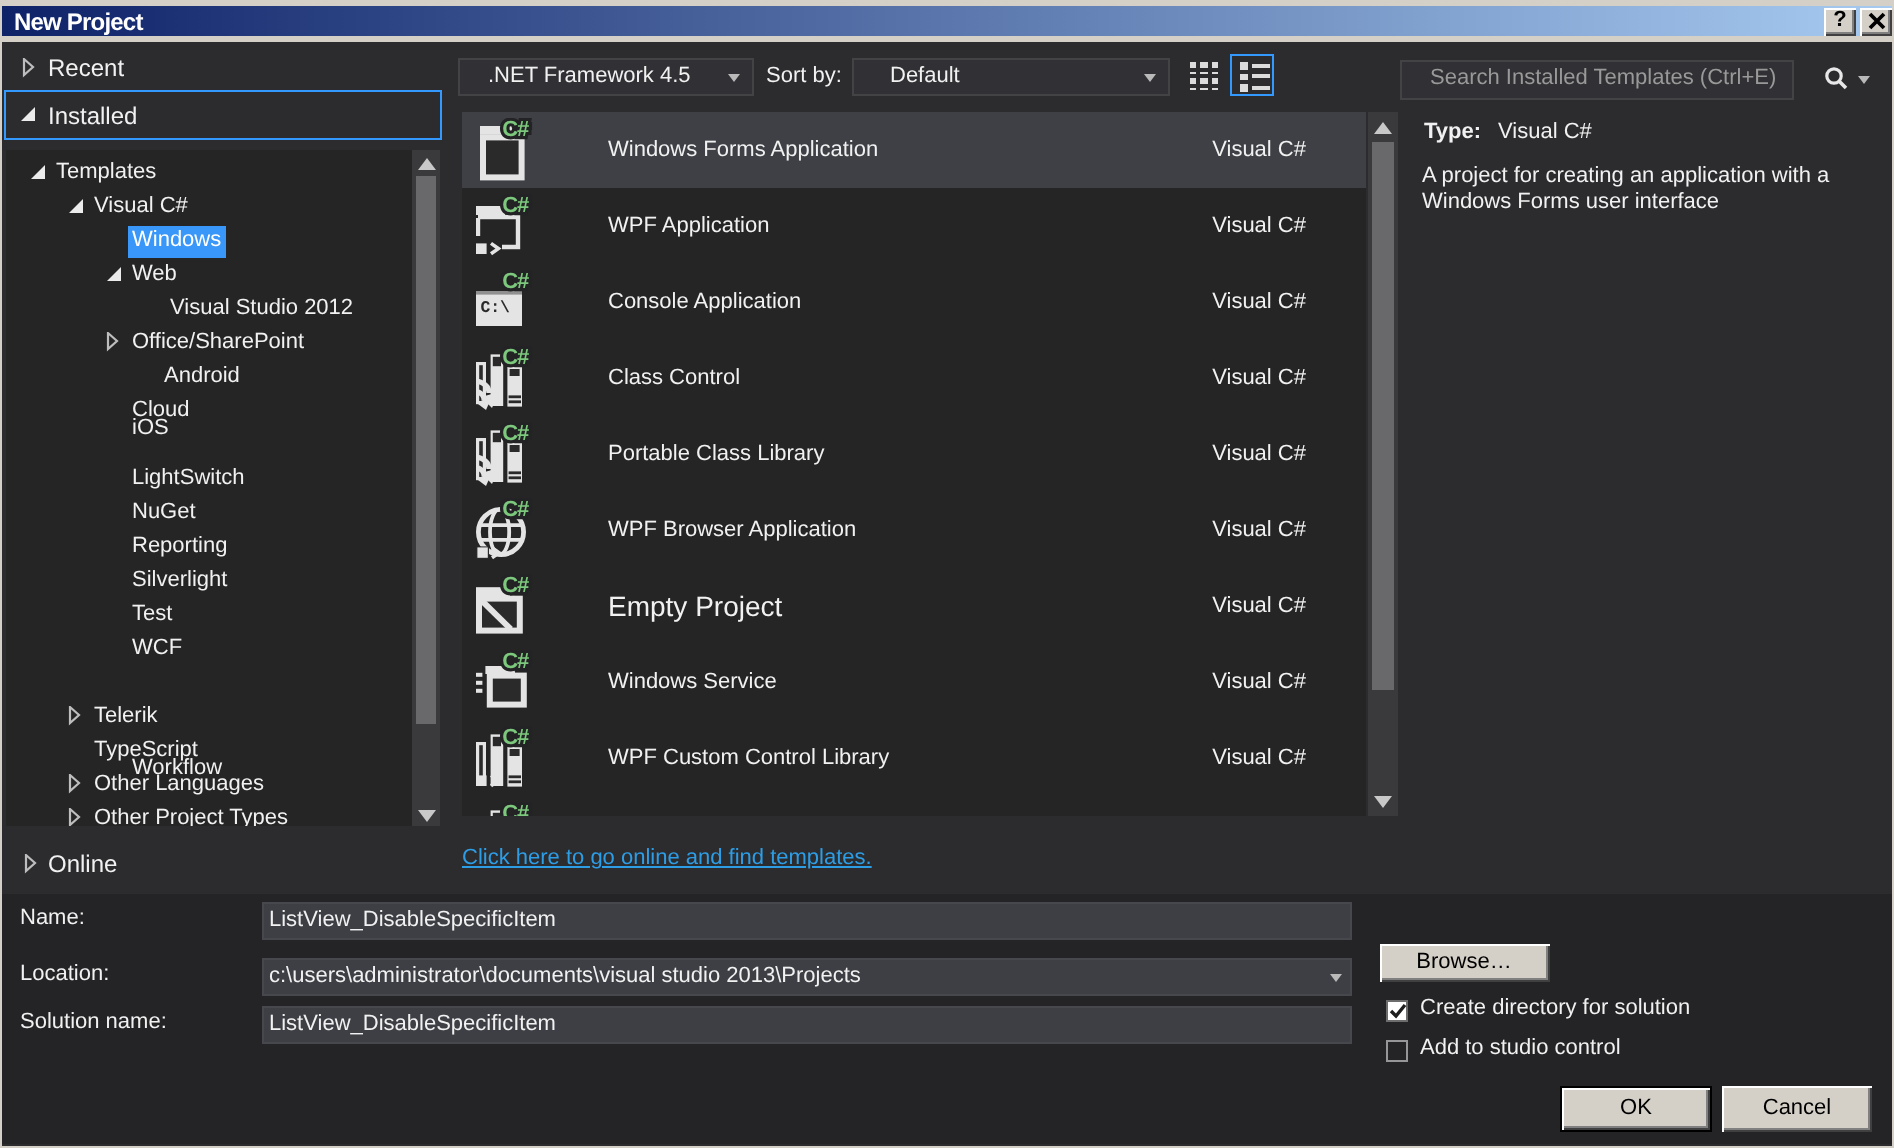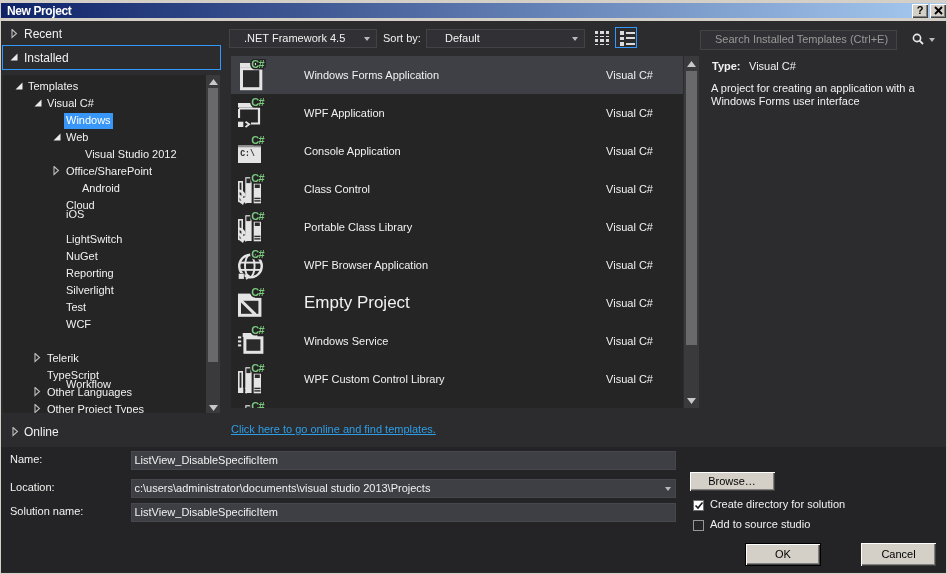--- a/index.html
+++ b/index.html
@@ -177,21 +177,21 @@
 <text x="26" y="8.8" text-anchor="end" font-family="Liberation Sans" font-weight="bold" font-size="11" fill="#7cc87c" stroke="#232325" stroke-width="3.2" paint-order="stroke" letter-spacing="-0.6">C#</text>
     </svg>
 <div class="txt" style="left:73px; top:190px; height:38px; line-height:38px; font-size:11px;">WPF Browser Application</div>
 <div class="txt" style="right:30px; top:190px; height:38px; line-height:38px; font-size:11px;">Visual C#</div>
 <svg class="abs" style="left:7px; top:231px;" width="32" height="32" viewBox="0 0 32 32">
 <rect x="1.5" y="12.3" width="20.4" height="16" fill="#2a2a2b" stroke="#e4e4e4" stroke-width="3"></rect>
 <rect x="0" y="6.6" width="17" height="4.4" fill="#e4e4e4"></rect>
 <line x1="1" y1="11.5" x2="17.4" y2="27.6" stroke="#e4e4e4" stroke-width="3"></line>
 <text x="26" y="8.8" text-anchor="end" font-family="Liberation Sans" font-weight="bold" font-size="11" fill="#7cc87c" stroke="#232325" stroke-width="3.2" paint-order="stroke" letter-spacing="-0.6">C#</text>
     </svg>
-<div class="txt" style="left:73px; top:228px; height:38px; line-height:38px; font-size:17px;">Empty Project</div>
+<div class="txt" style="left:73px; top:228px; height:38px; line-height:38px; font-size:14px;">Empty Project</div>
 <div class="txt" style="right:30px; top:228px; height:38px; line-height:38px; font-size:11px;">Visual C#</div>
 <svg class="abs" style="left:7px; top:269px;" width="32" height="32" viewBox="0 0 32 32">
 <rect x="6.9" y="12.8" width="17" height="14.5" fill="#2a2a2b" stroke="#e4e4e4" stroke-width="3"></rect>
 <rect x="4.7" y="8" width="14.8" height="4" fill="#e4e4e4"></rect>
 <rect x="0" y="11.4" width="3.2" height="2" fill="#e4e4e4"></rect>
 <rect x="0" y="15.4" width="3.2" height="2" fill="#e4e4e4"></rect>
 <rect x="0" y="19.4" width="3.2" height="2" fill="#e4e4e4"></rect>
 <text x="26" y="8.8" text-anchor="end" font-family="Liberation Sans" font-weight="bold" font-size="11" fill="#7cc87c" stroke="#232325" stroke-width="3.2" paint-order="stroke" letter-spacing="-0.6">C#</text>
     </svg>
 <div class="txt" style="left:73px; top:266px; height:38px; line-height:38px; font-size:11px;">Windows Service</div>
@@ -253,16 +253,16 @@
 <div class="carrow" style="left:665px; top:487px;"></div>
 <div class="input" style="left:131px; top:503px; width:545px; height:19px;">ListView_DisableSpecificItem</div>
 <div class="abs btn" style="left:689.5px; top:471.5px; width:85px; height:19.5px; line-height:19px;">Browse…</div>
 <div class="abs" style="left:692.5px; top:499.5px; width:11.5px; height:11.5px; background:#fff; border:1px solid #6d6d6d;">
 <svg width="10" height="10" style="display:block">
       <polyline points="1.5,4.5 4,7 8.5,1.5" fill="none" stroke="#1e1e1e" stroke-width="1.7"></polyline>
     </svg>
   </div>
 <div class="txt" style="left:710px; top:498px;">Create directory for solution</div>
 <div class="abs" style="left:692.5px; top:519.5px; width:11.5px; height:11.5px; border:1px solid #969698;"></div>
-<div class="txt" style="left:710px; top:518px;">Add to source studio</div>
-<div class="abs" style="left:745px; top:543px; width:76px; height:23px; border:1px solid #000;">
+<div class="txt" style="left:710px; top:518px;">Add to studio control</div>
+<div class="abs" style="left:780px; top:543px; width:76px; height:23px; border:1px solid #000;">
     <div class="btn" style="width:100%; height:100%; line-height:20px;">OK</div>
   </div>
 <div class="abs btn" style="left:861px; top:543px; width:75px; height:23px; line-height:22px;">Cancel</div>
 </body></html>

